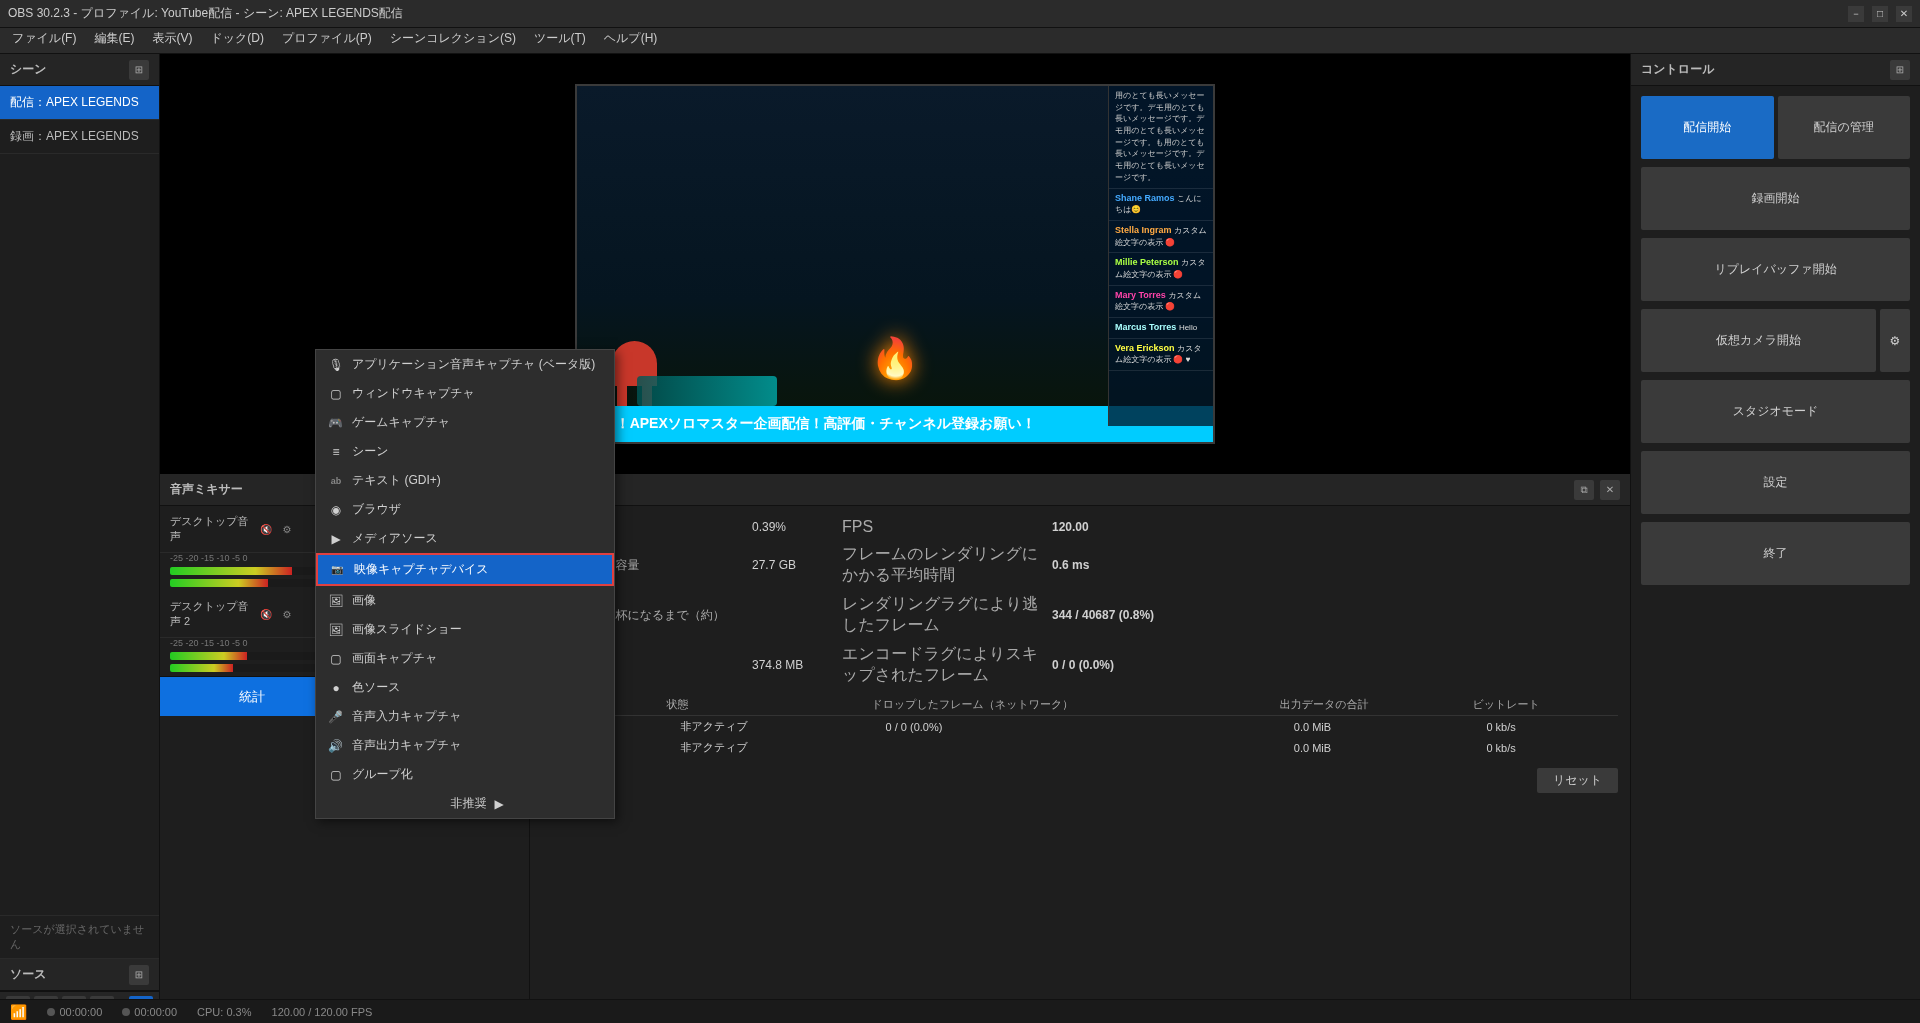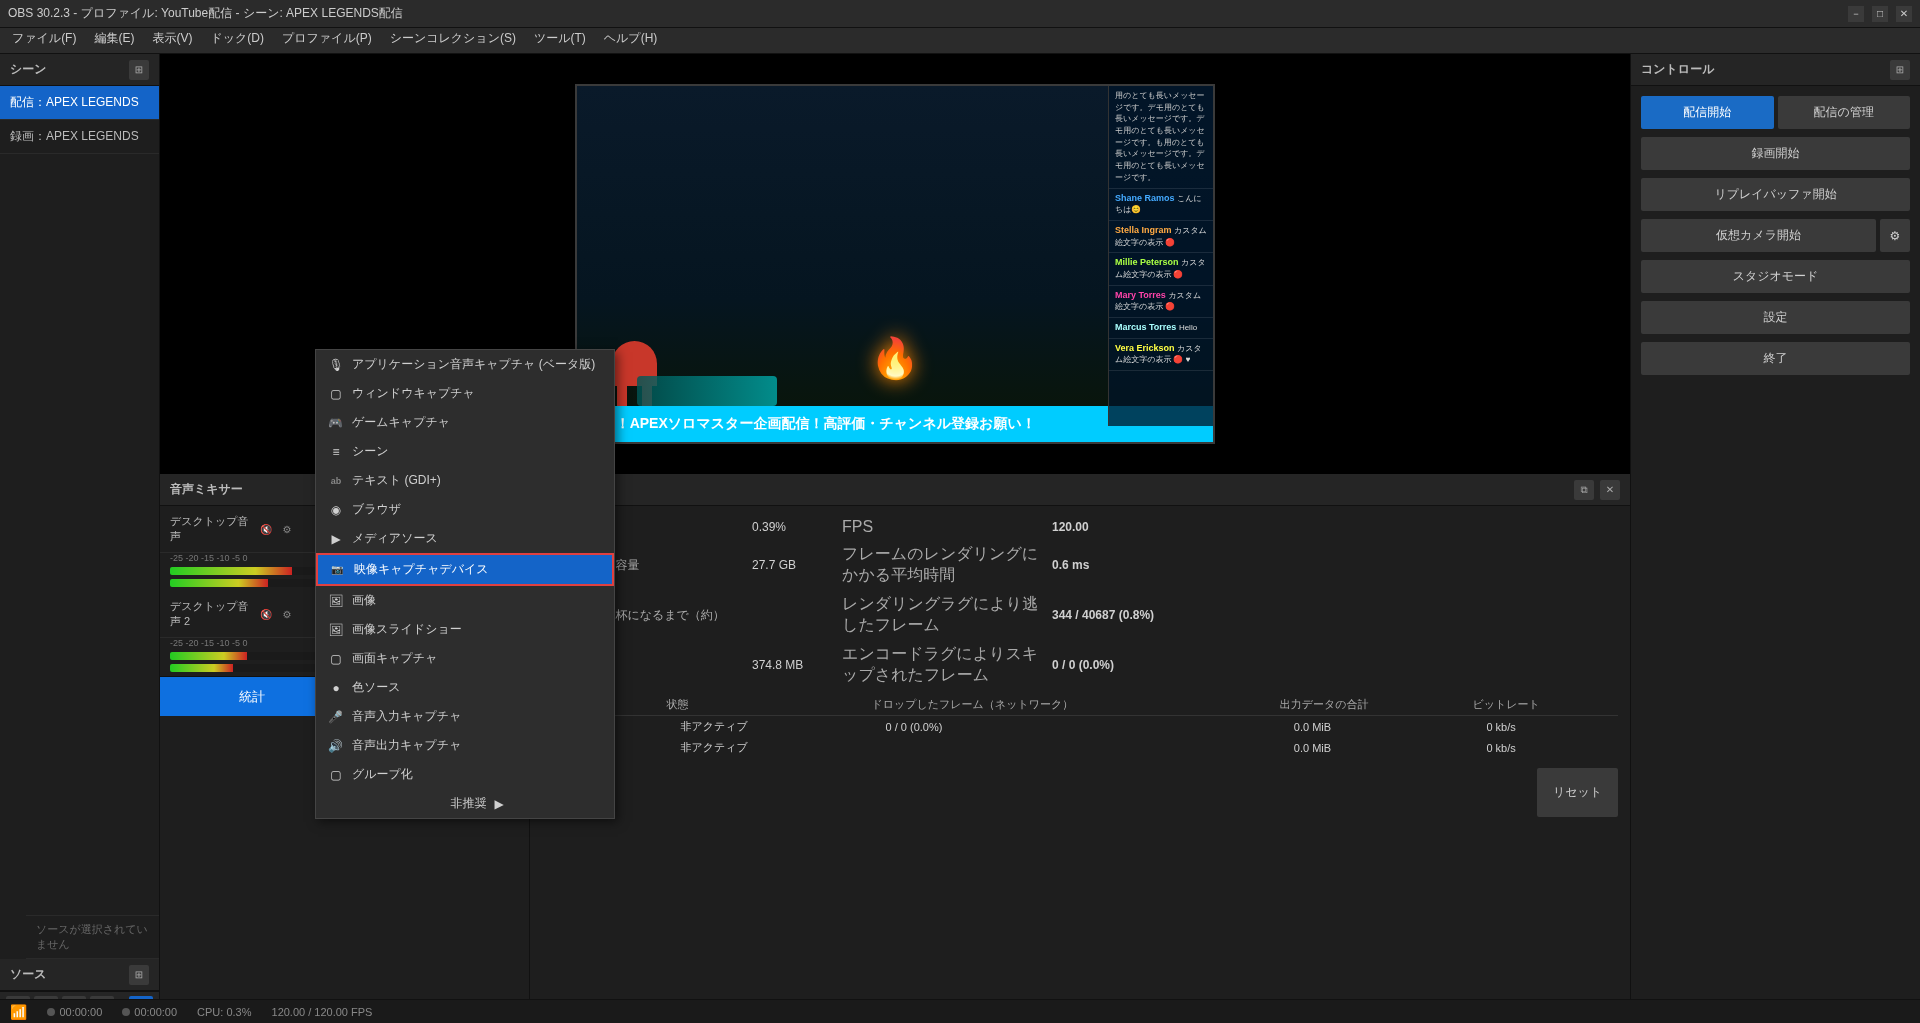--- a/index.html
+++ b/index.html
@@ -277,21 +277,21 @@
     }
     .stats-table td {
       color: #d0d0d0;
       font-size: 11px;
       padding: 3px 20px;
     }
     .reset-btn {
       background: #3a3a3a;
       border: none;
       color: #ccc;
-      padding: 16px 16px;
+      padding: 4px 16px;
       cursor: pointer;
       border-radius: 2px;
       font-size: 12px;
     }
     .scene-btn {
       flex: 1;
       background: #0e70e0;
       border: none;
       color: #fff;
       font-size: 13px;
@@ -322,21 +322,21 @@
       border-bottom: 1px solid #111;
     }
     .controls-content {
       padding: 10px;
       display: flex;
       flex-direction: column;
       gap: 8px;
     }
     .ctrl-btn {
       width: 100%;
-      padding: 8px;
+      padding: 23px;
       background: #3a3a3a;
       border: none;
       color: #d0d0d0;
       font-size: 12px;
       cursor: pointer;
       border-radius: 2px;
       text-align: center;
       font-family: Liberation Mono, monospace;
     }
     .ctrl-btn.primary {
@@ -519,21 +519,21 @@
       <div class="scene-list-header">
         <span class="panel-title">シーン</span>
         <div class="panel-controls">
           <button class="panel-btn">⊞</button>
         </div>
       </div>
       <div class="scene-list-item active">配信：APEX LEGENDS</div>
       <div class="scene-list-item">録画：APEX LEGENDS</div>
     </div>
 
-    <div style="padding: 6px 10px; color:#666; font-size:11px; border-bottom:1px solid #2a2a2a; border-top:1px solid #2a2a2a; background:#1e1e1e;margin-left:26px;">ソースが選択されていません</div>
+    <div style="padding: 6px 10px; color:#666; font-size:11px; border-bottom:1px solid #2a2a2a; border-top:1px solid #2a2a2a; background:#1e1e1e;">ソースが選択されていません</div>
 
     <div class="scene-list-header">
       <span class="panel-title">ソース</span>
       <div class="panel-controls">
         <button class="panel-btn">⊞</button>
       </div>
     </div>
 
     <div class="scene-list-controls">
       <button class="icon-btn">+</button>

